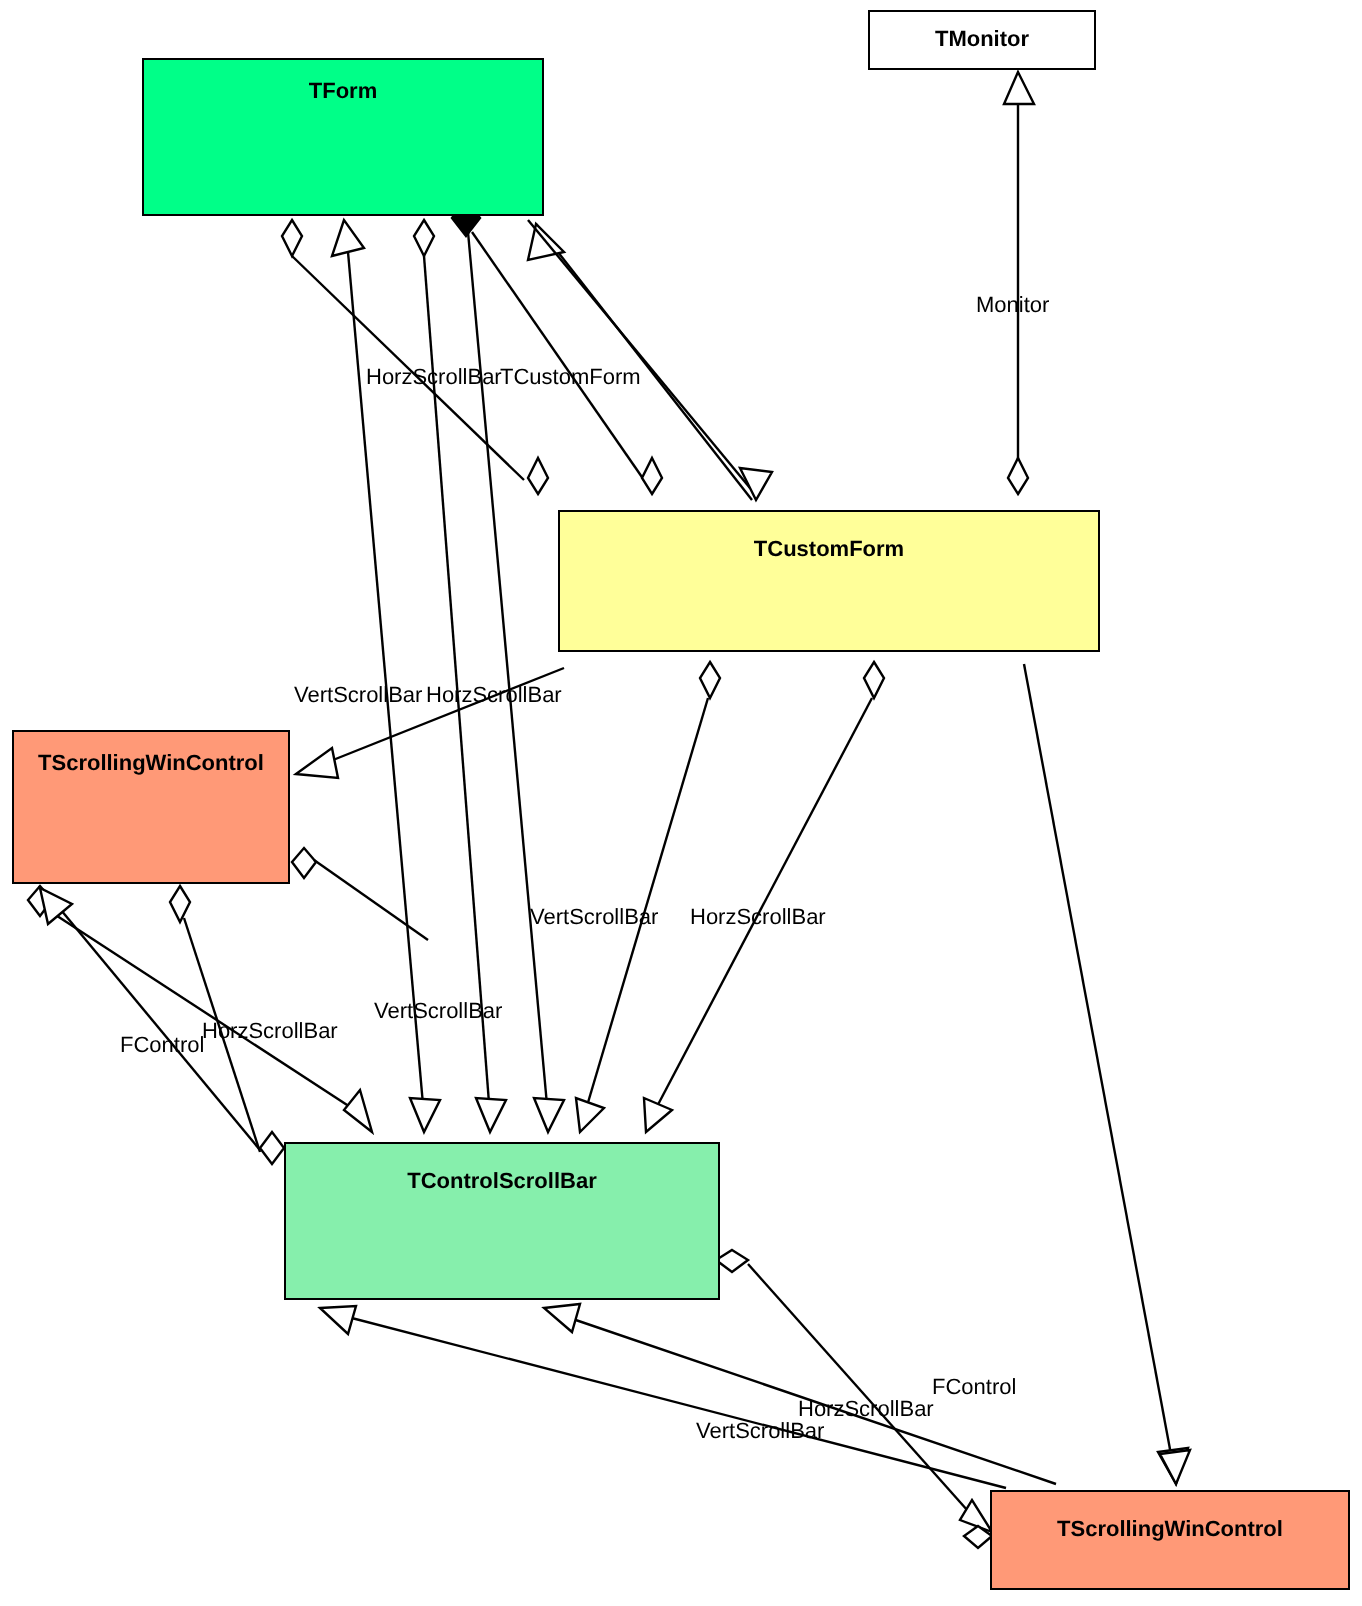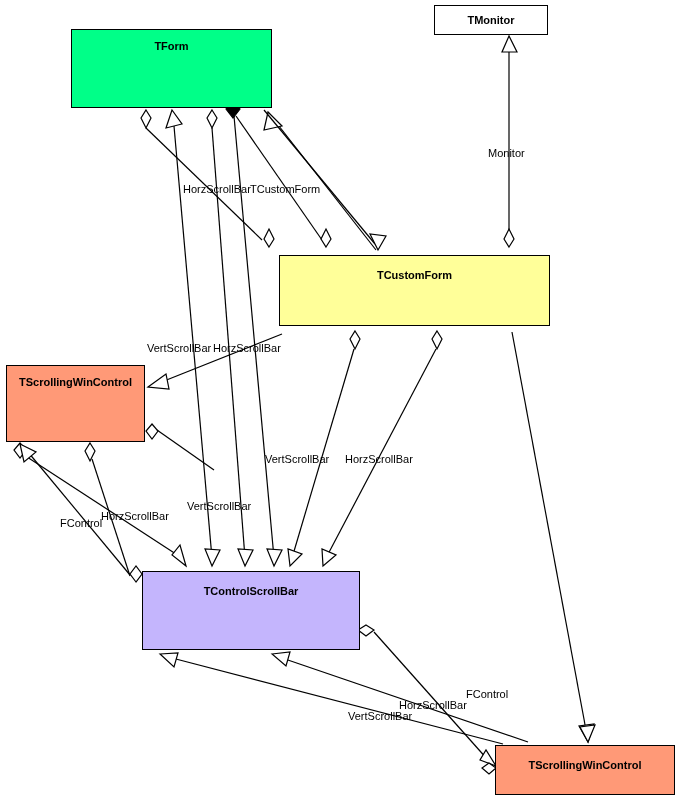--- a/index.html
+++ b/index.html
@@ -186,21 +186,21 @@
   </div>
 
   <div class="uml-class" style="left:279px; top:255px; width:271px; height:71px; background:#FFFF99; padding-top:14px;">
     <span class="class-name">TCustomForm</span>
   </div>
 
   <div class="uml-class" style="left:6px; top:365px; width:139px; height:77px; background:#FF9977; padding-top:11px;">
     <span class="class-name">TScrollingWinControl</span>
   </div>
 
-  <div class="uml-class" style="left:142px; top:571px; width:218px; height:79px; background:#c4b5fd; padding-top:14px;">
+  <div class="uml-class" style="left:142px; top:571px; width:218px; height:79px; background:#86efac; padding-top:14px;">
     <span class="class-name">TControlScrollBar</span>
   </div>
 
   <div class="uml-class" style="left:495px; top:745px; width:180px; height:50px; background:#FF9977; padding-top:14px;">
     <span class="class-name">TScrollingWinControl</span>
   </div>
 
   <span class="edge-label" style="left:488px; top:148px;">Monitor</span>
 
   <span class="edge-label" style="left:183px; top:184px;">HorzScrollBar</span>

